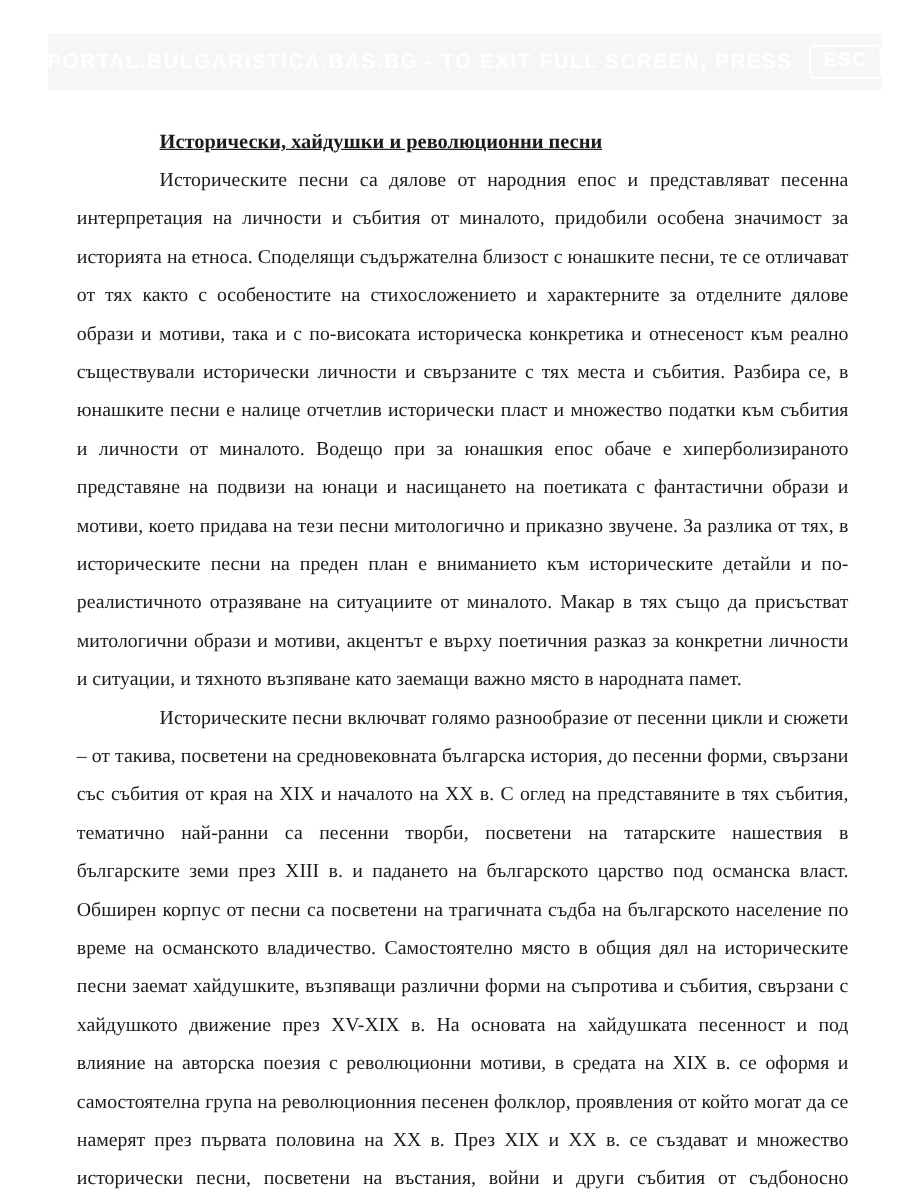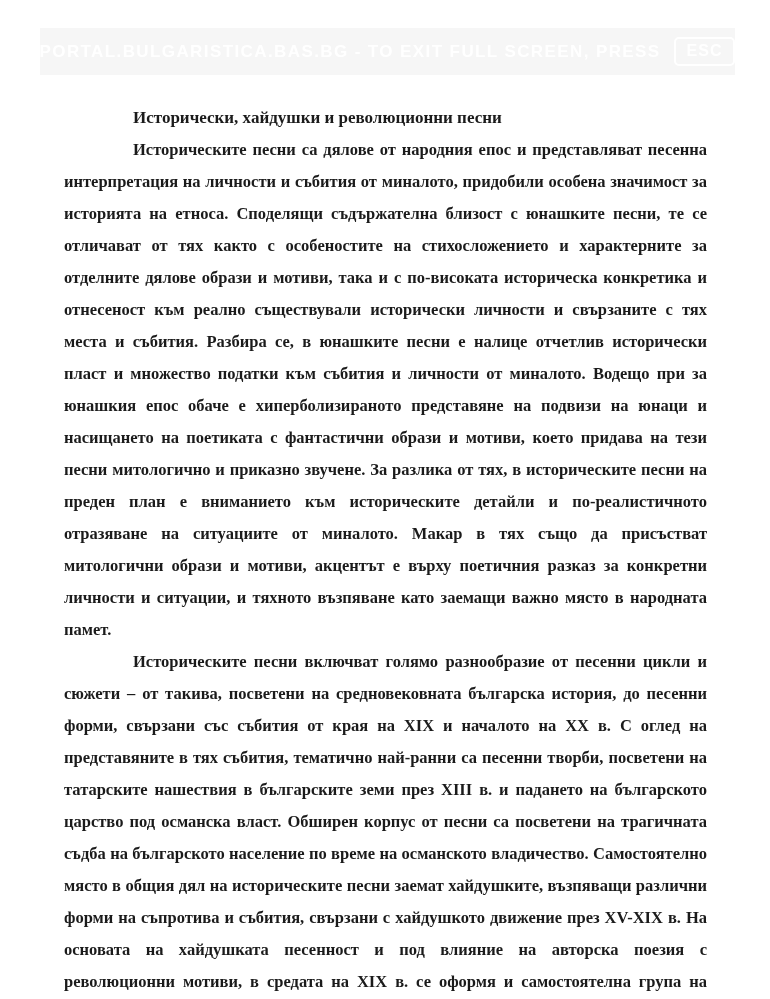--- a/index.html
+++ b/index.html
@@ -56,28 +56,28 @@
     color: #1b1b1b;
     font-family: "Liberation Serif", serif;
     font-size: 16.5px;
     line-height: 32px;
     text-align: justify;
   }
   .doc-title {
     margin: 0;
     font-size: 17px;
     font-weight: bold;
+    text-decoration: underline;
     text-indent: 69px;
     line-height: 32px;
     text-align: left;
   }
   .para {
     margin: 0;
     text-indent: 69px;
-    font-weight: bold;
   }
 </style>
 </head>
 <body>
 
 <div class="screen">
 
   <div class="banner">
     <span class="banner-text">PORTAL.BULGARISTICA.BAS.BG - TO EXIT FULL SCREEN, PRESS</span>
     <span class="esc-key">ESC</span>

